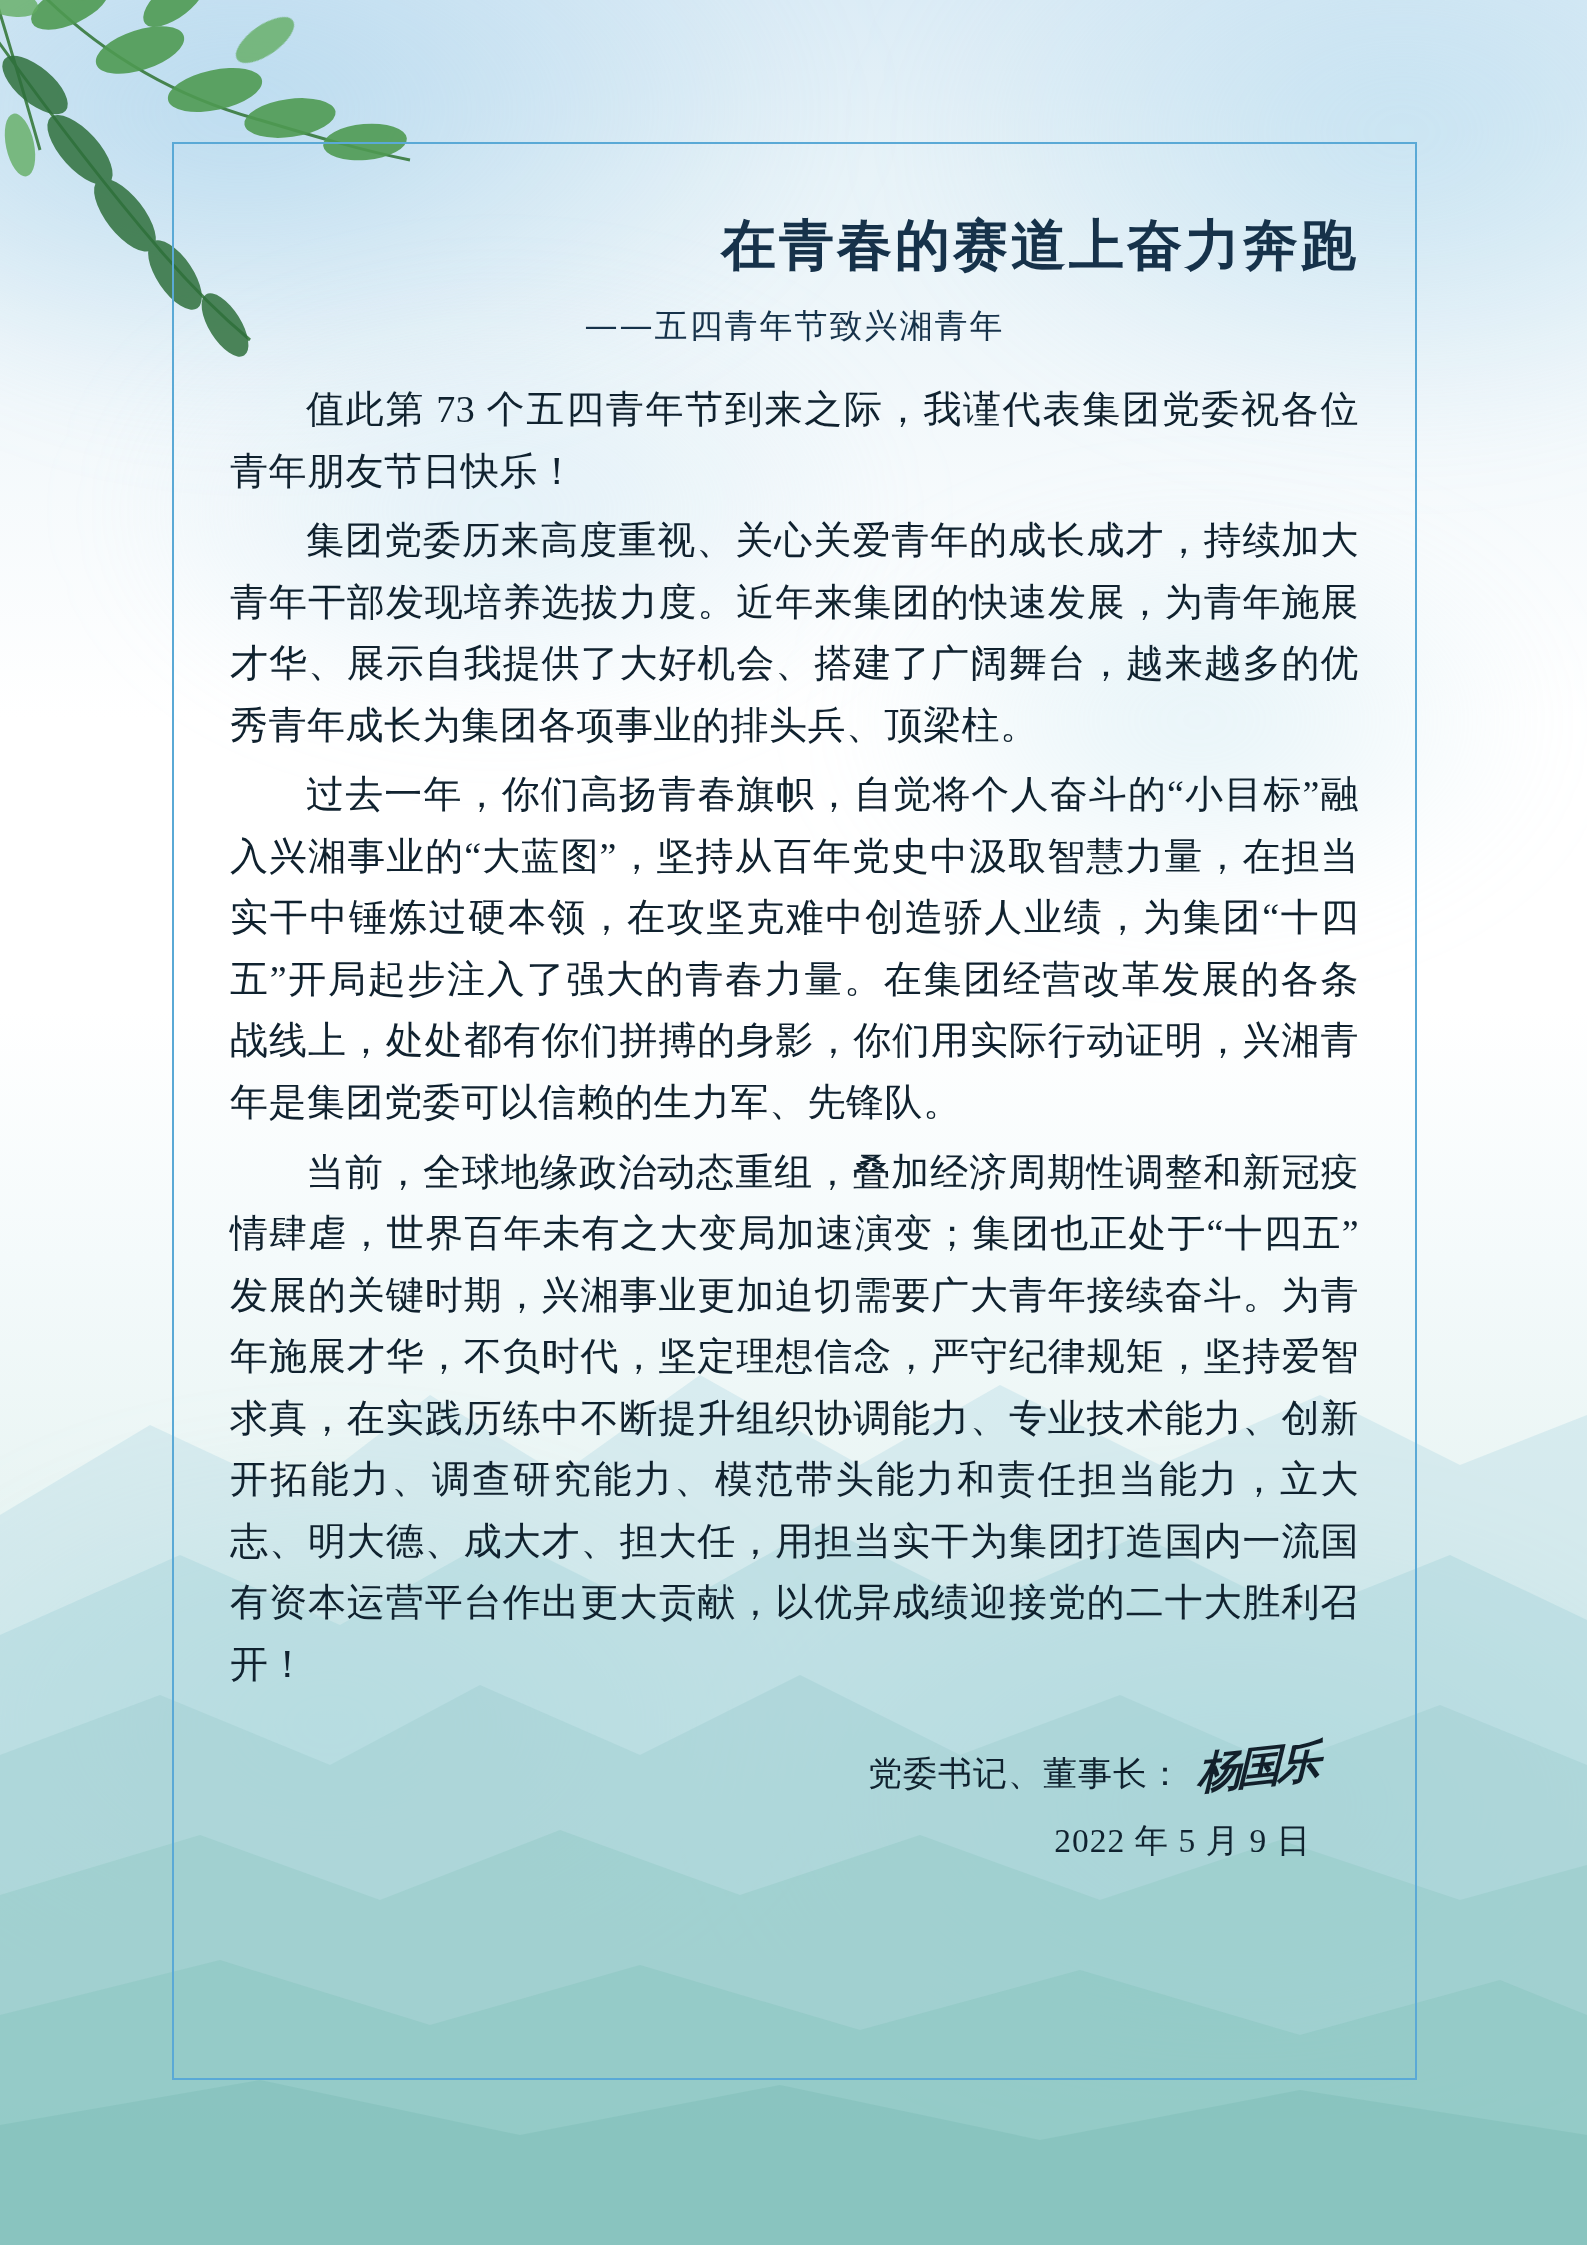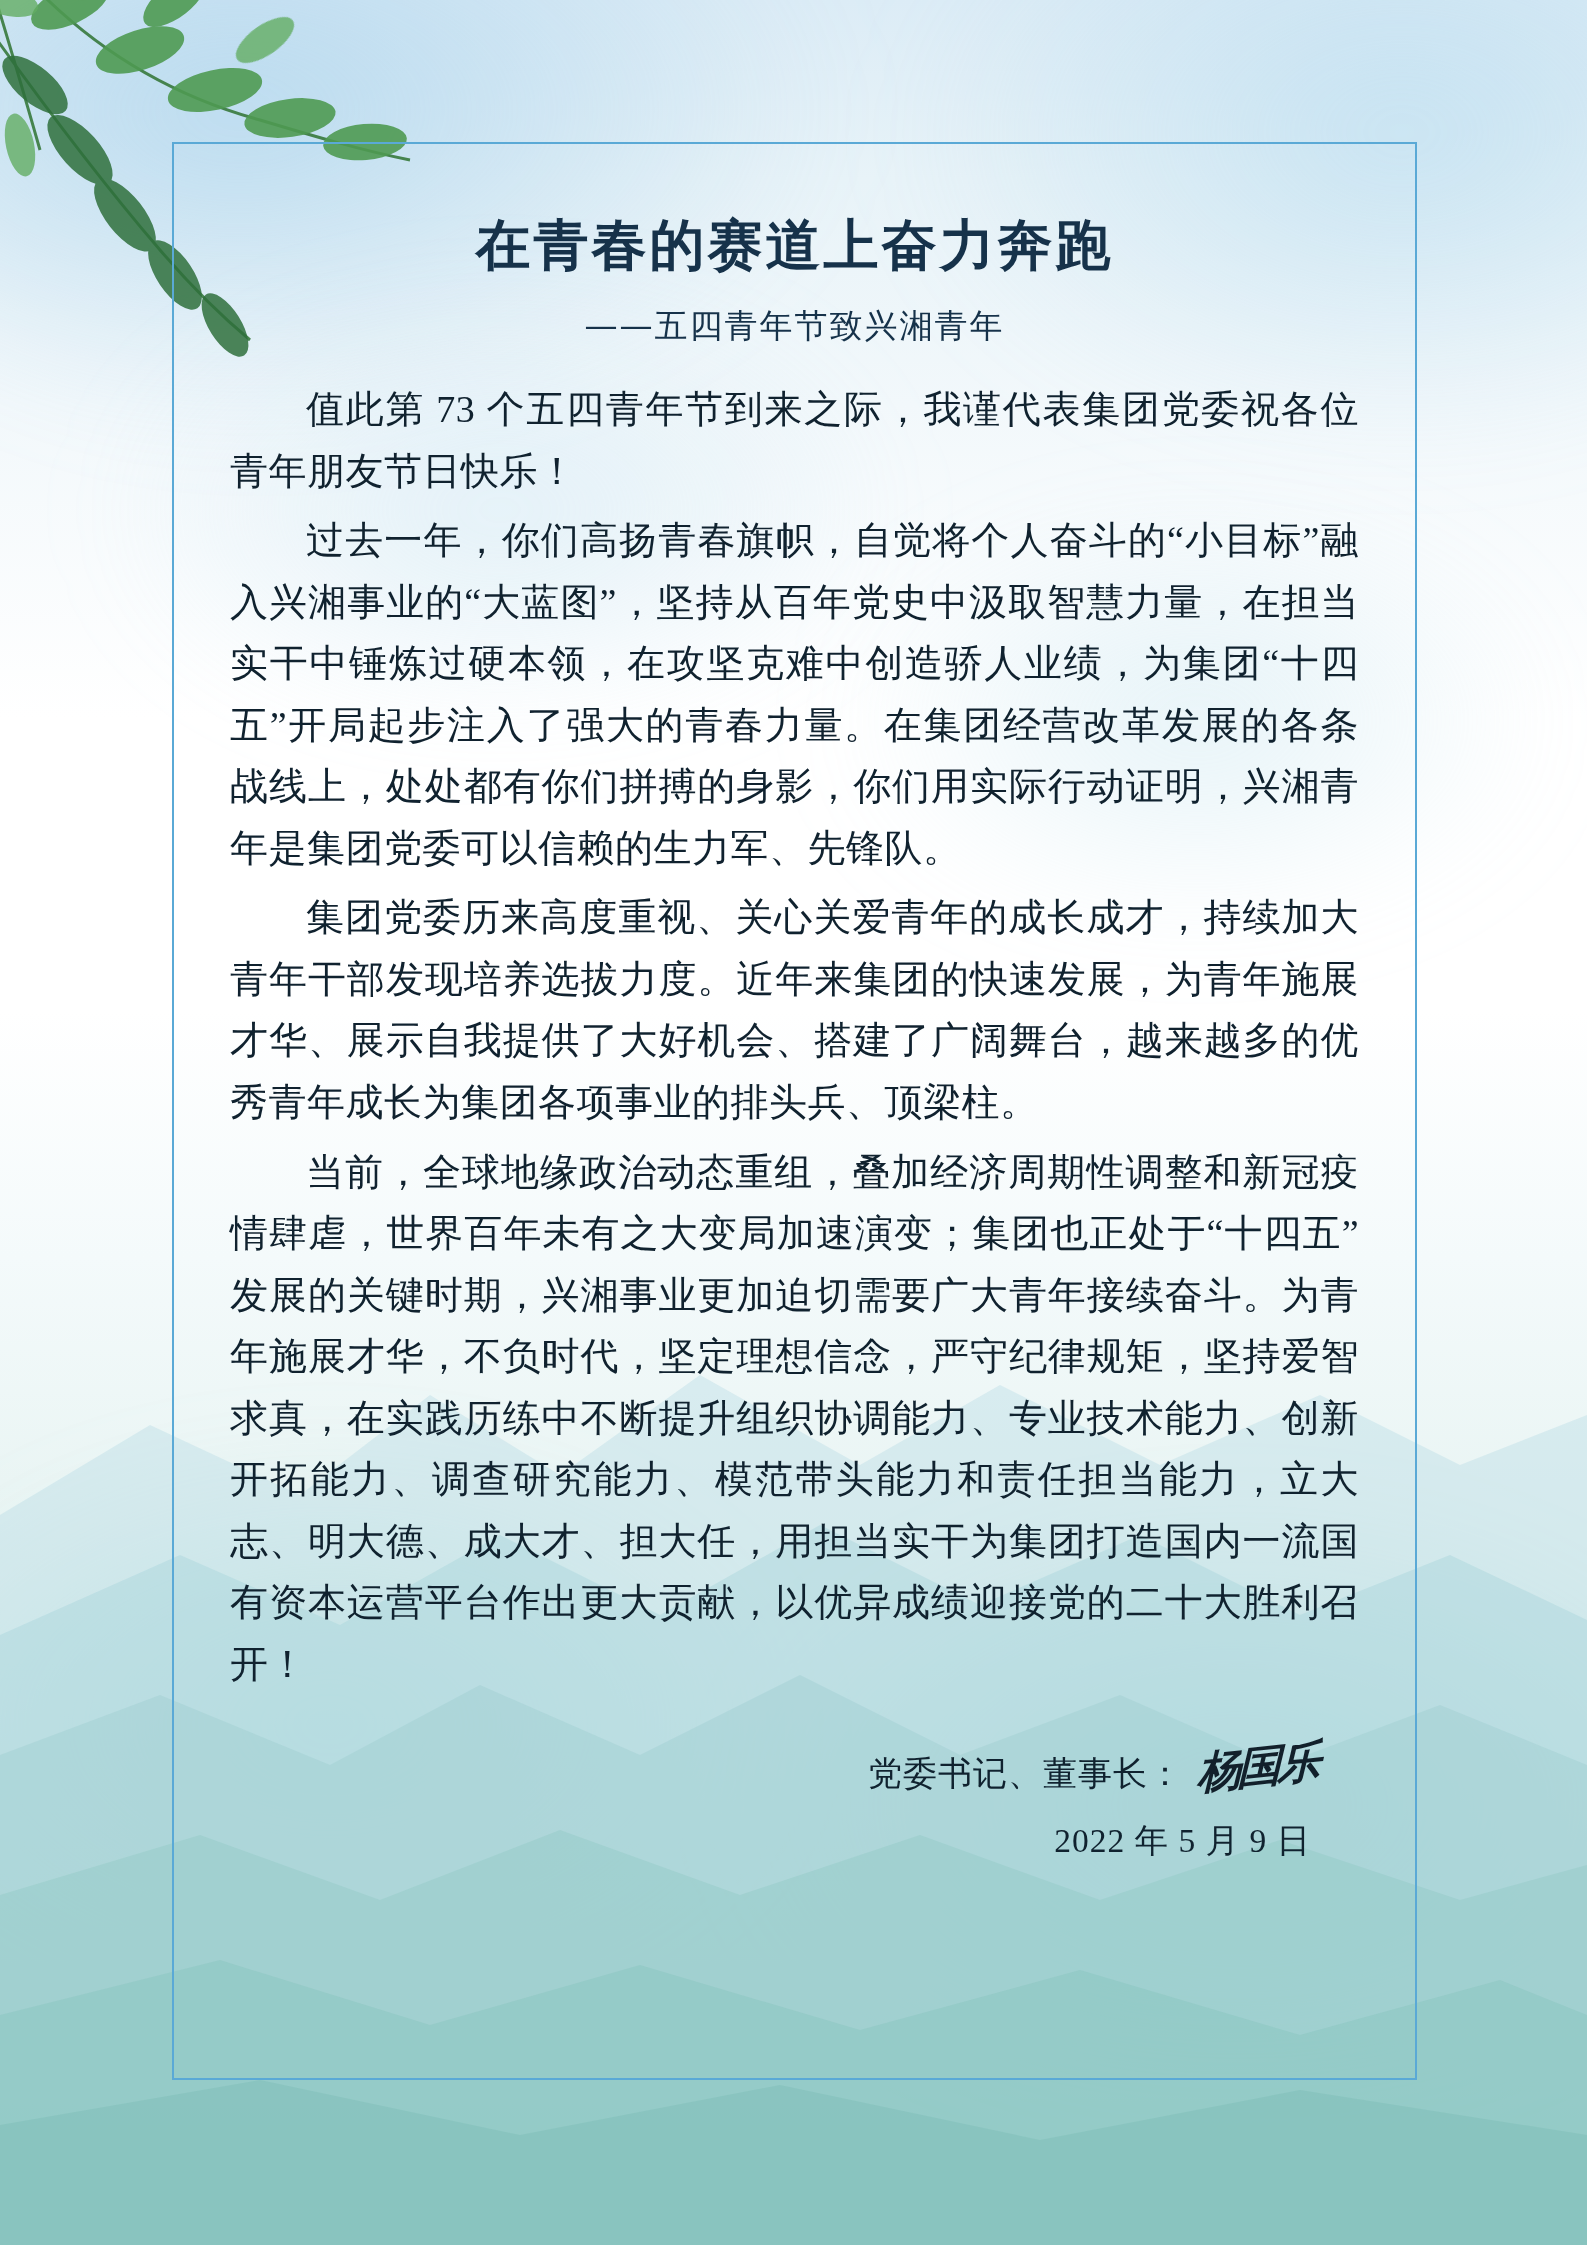--- a/index.html
+++ b/index.html
@@ -90,21 +90,21 @@
     left: 172px;
     top: 142px;
     width: 1245px;
     height: 1938px;
     box-sizing: border-box;
     padding: 48px 58px 40px 58px;
     z-index: 6;
   }
 
   .title {
-    text-align: center;
+    text-align: right;
     font-size: 55px;
     font-weight: bold;
     letter-spacing: 3px;
     color: #16324a;
     font-family: "DejaVu Serif", "Liberation Serif", serif;
     margin: 22px 0 0 0;
     line-height: 1.2;
   }
   .subtitle {
     text-align: center;
@@ -227,22 +227,22 @@
 
   <div class="frame"></div>
 
   <div class="content">
 
     <h1 class="title">在青春的赛道上奋力奔跑</h1>
     <div class="subtitle">——五四青年节致兴湘青年</div>
 
     <div class="body-text">
       <p class="para">值此第 73 个五四青年节到来之际，我谨代表集团党委祝各位青年朋友节日快乐！</p>
+      <p class="para">集团党委历来高度重视、关心关爱青年的成长成才，持续加大青年干部发现培养选拔力度。近年来集团的快速发展，为青年施展才华、展示自我提供了大好机会、搭建了广阔舞台，越来越多的优秀青年成长为集团各项事业的排头兵、顶梁柱。</p>
       <p class="para">过去一年，你们高扬青春旗帜，自觉将个人奋斗的“小目标”融入兴湘事业的“大蓝图”，坚持从百年党史中汲取智慧力量，在担当实干中锤炼过硬本领，在攻坚克难中创造骄人业绩，为集团“十四五”开局起步注入了强大的青春力量。在集团经营改革发展的各条战线上，处处都有你们拼搏的身影，你们用实际行动证明，兴湘青年是集团党委可以信赖的生力军、先锋队。</p>
-      <p class="para">集团党委历来高度重视、关心关爱青年的成长成才，持续加大青年干部发现培养选拔力度。近年来集团的快速发展，为青年施展才华、展示自我提供了大好机会、搭建了广阔舞台，越来越多的优秀青年成长为集团各项事业的排头兵、顶梁柱。</p>
       <p class="para">当前，全球地缘政治动态重组，叠加经济周期性调整和新冠疫情肆虐，世界百年未有之大变局加速演变；集团也正处于“十四五”发展的关键时期，兴湘事业更加迫切需要广大青年接续奋斗。为青年施展才华，不负时代，坚定理想信念，严守纪律规矩，坚持爱智求真，在实践历练中不断提升组织协调能力、专业技术能力、创新开拓能力、调查研究能力、模范带头能力和责任担当能力，立大志、明大德、成大才、担大任，用担当实干为集团打造国内一流国有资本运营平台作出更大贡献，以优异成绩迎接党的二十大胜利召开！</p>
     </div>
 
     <div class="signature">
       <div class="sig-role-row">
         <span class="sig-role">党委书记、董事长：</span>
         <span class="sig-name">杨国乐</span>
       </div>
       <div class="sig-date">2022 年 5 月 9 日</div>
     </div>

